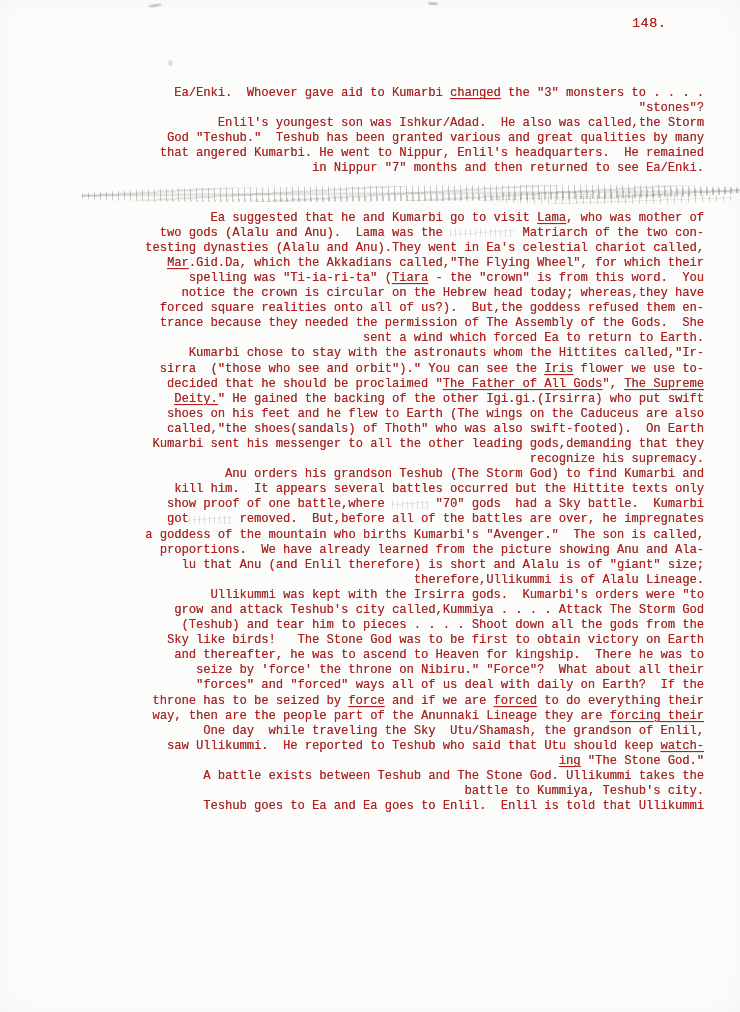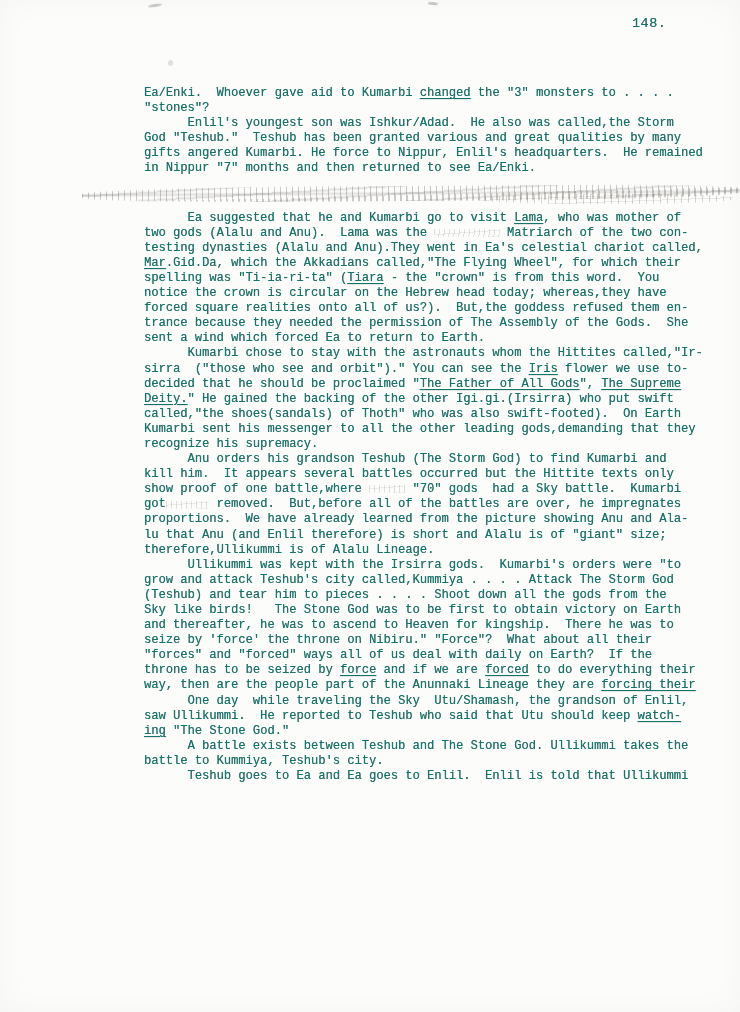--- a/index.html
+++ b/index.html
@@ -1,23 +1,24 @@
 <!DOCTYPE html>
 <html><head>
 <meta charset="utf-8">
 <style>
   html,body { margin:0; padding:0; background:#e8e8e6; }
   .page {
     position:relative;
     width:740px; height:1012px;
     background:#fcfcfa;
     font-family:"Liberation Mono","DejaVu Sans Mono",monospace;
-    color:#0f766e;
+    color:#b91c1c;
     overflow:hidden;
     box-shadow:inset 0 0 30px rgba(0,0,0,0.03);
+    text-align:right;
   }
   .page-number {
     position:absolute; top:16px; left:632px;
     font-size:13.5px; letter-spacing:0.5px;
     text-shadow:0 0 0.5px rgba(30,28,25,0.6);
   }
   .doc-body {
     position:absolute; left:104px; top:86px; width:600px;
   }
   .para { margin:0; }
@@ -84,49 +85,51 @@
   <div class="page-number">148.</div>
   <div class="line-end-smudge"></div>
   <div class="doc-body">
       <div class="para">
         <div class="line"><span>Ea/Enki.  Whoever gave aid to Kumarbi </span><span class="u">changed</span><span> the "3" monsters to . . . .</span></div>
         <div class="line"><span>"stones"?</span></div>
       </div>
       <div class="para">
         <div class="line"><span>      Enlil's youngest son was Ishkur/Adad.  He also was called,the Storm</span></div>
         <div class="line"><span>God "Teshub."  Teshub has been granted various and great qualities by many</span></div>
-        <div class="line"><span>gifts angered Kumarbi. He force to Nippur, Enlil's headquarters.  He remained</span></div>
+        <div class="line"><span>that angered Kumarbi. He went to Nippur, Enlil's headquarters.  He remained</span></div>
         <div class="line"><span>in Nippur "7" months and then returned to see Ea/Enki.</span></div>
       </div>
       <div class="smudge-band"></div>
       <div class="para">
         <div class="line"><span>      Ea suggested that he and Kumarbi go to visit </span><span class="u">Lama</span><span>, who was mother of</span></div>
         <div class="line"><span>two gods (Alalu and Anu).  Lama was the </span><span class="sm">         </span><span> Matriarch of the two con-</span></div>
         <div class="line"><span>testing dynasties (Alalu and Anu).They went in Ea's celestial chariot called,</span></div>
         <div class="line"><span class="u">Mar</span><span>.Gid.Da, which the Akkadians called,"The Flying Wheel", for which their</span></div>
         <div class="line"><span>spelling was "Ti-ia-ri-ta" (</span><span class="u">Tiara</span><span> - the "crown" is from this word.  You</span></div>
         <div class="line"><span>notice the crown is circular on the Hebrew head today; whereas,they have</span></div>
         <div class="line"><span>forced square realities onto all of us?).  But,the goddess refused them en-</span></div>
         <div class="line"><span>trance because they needed the permission of The Assembly of the Gods.  She</span></div>
         <div class="line"><span>sent a wind which forced Ea to return to Earth.</span></div>
       </div>
       <div class="para">
         <div class="line"><span>      Kumarbi chose to stay with the astronauts whom the Hittites called,"Ir-</span></div>
         <div class="line"><span>sirra  ("those who see and orbit")." You can see the </span><span class="u">Iris</span><span> flower we use to-</span></div>
         <div class="line"><span>decided that he should be proclaimed "</span><span class="u">The Father of All Gods</span><span>", </span><span class="u">The Supreme</span></div>
         <div class="line"><span class="u">Deity.</span><span>" He gained the backing of the other Igi.gi.(Irsirra) who put swift</span></div>
+        <div class="line"><span>shoes on his feet and he flew to Earth (The wings on the Caduceus are also</span></div>
         <div class="line"><span>called,"the shoes(sandals) of Thoth" who was also swift-footed).  On Earth</span></div>
         <div class="line"><span>Kumarbi sent his messenger to all the other leading gods,demanding that they</span></div>
         <div class="line"><span>recognize his supremacy.</span></div>
       </div>
       <div class="para">
         <div class="line"><span>      Anu orders his grandson Teshub (The Storm God) to find Kumarbi and</span></div>
         <div class="line"><span>kill him.  It appears several battles occurred but the Hittite texts only</span></div>
         <div class="line"><span>show proof of one battle,where </span><span class="sm">     </span><span> "70" gods  had a Sky battle.  Kumarbi</span></div>
         <div class="line"><span>got</span><span class="sm">      </span><span> removed.  But,before all of the battles are over, he impregnates</span></div>
+        <div class="line"><span>a goddess of the mountain who births Kumarbi's "Avenger."  The son is called,</span></div>
         <div class="line"><span>proportions.  We have already learned from the picture showing Anu and Ala-</span></div>
         <div class="line"><span>lu that Anu (and Enlil therefore) is short and Alalu is of "giant" size;</span></div>
         <div class="line"><span>therefore,Ullikummi is of Alalu Lineage.</span></div>
       </div>
       <div class="para">
         <div class="line"><span>      Ullikummi was kept with the Irsirra gods.  Kumarbi's orders were "to</span></div>
         <div class="line"><span>grow and attack Teshub's city called,Kummiya . . . . Attack The Storm God</span></div>
         <div class="line"><span>(Teshub) and tear him to pieces . . . . Shoot down all the gods from the</span></div>
         <div class="line"><span>Sky like birds!   The Stone God was to be first to obtain victory on Earth</span></div>
         <div class="line"><span>and thereafter, he was to ascend to Heaven for kingship.  There he was to</span></div>

